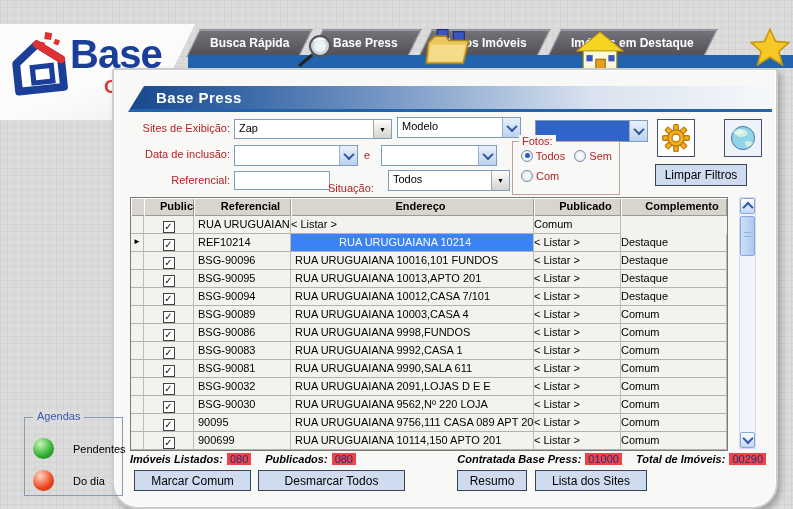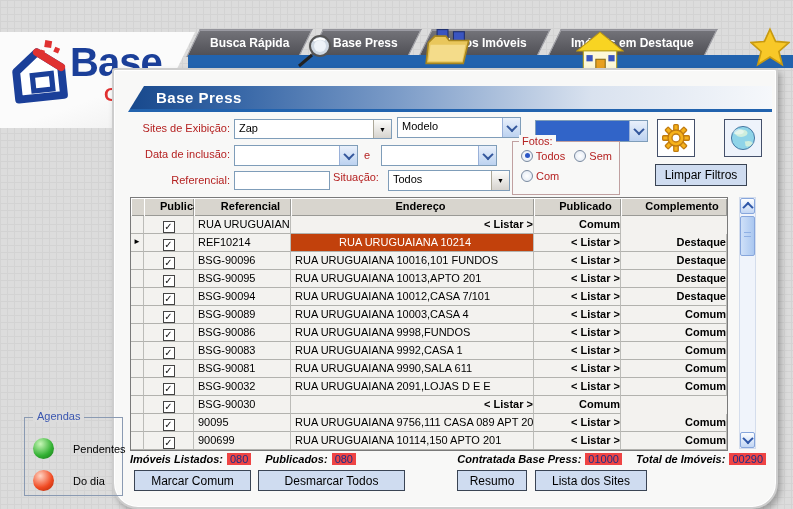--- a/index.html
+++ b/index.html
@@ -3,21 +3,21 @@
 <meta charset="utf-8">
 <style>
   html,body{margin:0;padding:0;}
   body{font-family:"Liberation Sans","DejaVu Sans",sans-serif;}
   #app{position:relative;width:793px;height:509px;overflow:hidden;
        background-color:#dcdcdc;
        background-image:linear-gradient(#d3d3d3 1px,transparent 1px),
                         linear-gradient(90deg,#d3d3d3 1px,transparent 1px);
        background-size:7px 7px;}
   
-  .logo-area{position:absolute;left:0;top:32px;width:195px;height:96px;
+  .logo-area{position:absolute;left:0;top:24px;width:195px;height:96px;
        background:linear-gradient(160deg,#fbfbfb 60%,#ececec);
        clip-path:polygon(0 0,195px 0,148px 100%,0 100%);}
   .logo-house{position:absolute;left:6px;top:8px;width:66px;height:66px;transform:rotate(-6deg);}
   .logo-base{position:absolute;left:70px;top:8px;font-size:40px;font-weight:bold;color:#1b3f99;letter-spacing:-1px;}
   .logo-casa{position:absolute;left:104px;top:52px;font-size:19px;font-weight:bold;color:#e03131;letter-spacing:4px;}
   
   .tabs{position:absolute;left:193px;top:29px;height:27px;display:flex;gap:10px;}
   .tab{height:27px;background:linear-gradient(#74747a,#4e4e54);transform:skewX(-26deg);
        border:1px solid #93939a;border-bottom:none;box-shadow:inset 0 1px 0 #9a9aa2;cursor:pointer;}
   .tab span{display:block;transform:skewX(26deg);line-height:26px;padding:0 16px;font-size:12px;font-weight:bold;color:#fff;white-space:nowrap;}
@@ -50,22 +50,22 @@
   .ritem{color:#b52222;margin-right:6px;}
   .iconbtn{position:absolute;width:38px;height:38px;border:1px solid #44506a;background:#fff;display:flex;align-items:center;justify-content:center;cursor:pointer;box-sizing:border-box;}
   .btn-flat{background:#cfdcf0;border:1px solid #3a4454;font-size:12px;color:#000;text-align:center;cursor:pointer;font-family:inherit;}
   
   .grid{position:absolute;left:16px;top:127px;width:598px;border:1px solid #7a7a7a;background:#f3f2ef;box-sizing:border-box;}
   .trow,.thead{display:grid;grid-template-columns:13px 50px 97px 243px 87px 106px;height:18px;box-sizing:border-box;}
   .hc{background:#d8d5ce;font-weight:bold;font-size:11px;text-align:center;line-height:17px;
       box-shadow:inset 1px 1px 0 #ffffff, inset -1px -1px 0 #9a9a96;overflow:hidden;padding-left:16px;}
   .c{font-size:11px;line-height:17px;border-right:1px solid #bcbcb8;border-bottom:1px solid #b2b2ae;overflow:hidden;white-space:nowrap;box-sizing:border-box;background:#f3f2ef;}
   .cref,.cend{padding-left:4px;}
-  .cpub,.ccomp{text-align:right;font-weight:bold;}
-  .cend.hl{background:#c2410c;color:#fff;padding-left:48px;}
+  .cpub,.ccomp{text-align:left;}
+  .cend.hl{background:#3b82f6;color:#fff;padding-left:48px;}
   .csel{text-align:center;font-size:8px;line-height:16px;color:#000;}
   .ccb{text-align:center;}
   .cb{display:inline-block;width:12px;height:12px;background:#fff;border:1px solid #444;box-sizing:border-box;font-size:10px;line-height:10px;vertical-align:-2px;cursor:pointer;}
   .cb.on::after{content:"✓";color:#111;}
   
   .sbar{position:absolute;left:625px;top:127px;width:17px;height:252px;background:#f0f4fb;border:1px solid #d4ddec;box-sizing:border-box;}
   .sb-btn{position:absolute;left:0;width:15px;height:16px;background:linear-gradient(#fdfeff,#c2d6f4);border:1px solid #87a6dc;border-radius:2px;display:flex;align-items:center;justify-content:center;cursor:pointer;box-sizing:border-box;}
   .sb-up{top:0;} .sb-dn{bottom:0;}
   .chu{width:6px;height:6px;border-left:2px solid #2f57a8;border-top:2px solid #2f57a8;transform:rotate(45deg) translate(1px,1px);}
   .chd{width:6px;height:6px;border-right:2px solid #2f57a8;border-bottom:2px solid #2f57a8;transform:rotate(45deg) translate(-1px,-1px);}
@@ -178,21 +178,21 @@
       <span class="flabel" style="left:234px;top:35px;">e</span>
       <div class="sel xp" style="left:251px;top:31px;width:116px;height:21px;">
         <span class="txt"></span>
         <span class="abtn">
             <span class="chev"></span>
           </span>
       </div>
 
       <span class="flabel" style="left:0;top:60px;width:100px;text-align:right;">Referencial:</span>
       <input class="tinput" style="left: 104px; top: 57px; width: 96px; height: 19px;" value="">
-      <span class="flabel" style="left:198px;top:57px;width:56px;text-align:center;">Situação:</span>
+      <span class="flabel" style="left:198px;top:68px;width:56px;text-align:left;">Situação:</span>
       <div class="sel classic" style="left:258px;top:56px;width:122px;height:21px;">
         <span class="txt">Todos</span>
         <span class="abtn arrow-dn"></span>
       </div>
 
       <div class="fotos">
         <span class="legend">Fotos:</span>
         <div style="position:absolute;left:8px;top:8px;">
           <span class="radio on"></span>
           <span class="ritem">Todos</span>
@@ -318,20 +318,21 @@
             <div class="c ccb"><span class="cb on"></span></div>
             <div class="c cref">BSG-90032</div>
             <div class="c cend">RUA URUGUAIANA 2091,LOJAS D E E</div>
             <div class="c cpub">&lt; Listar &gt;</div>
             <div class="c ccomp">Comum</div>
           </div>
           <div class="trow">
             <div class="c csel"></div>
             <div class="c ccb"><span class="cb on"></span></div>
             <div class="c cref">BSG-90030</div>
+            <div class="c cend">RUA URUGUAIANA 9562,Nº 220 LOJA</div>
             <div class="c cpub">&lt; Listar &gt;</div>
             <div class="c ccomp">Comum</div>
           </div>
           <div class="trow">
             <div class="c csel"></div>
             <div class="c ccb"><span class="cb on"></span></div>
             <div class="c cref">90095</div>
             <div class="c cend">RUA URUGUAIANA 9756,111 CASA 089 APT 201</div>
             <div class="c cpub">&lt; Listar &gt;</div>
             <div class="c ccomp">Comum</div>

